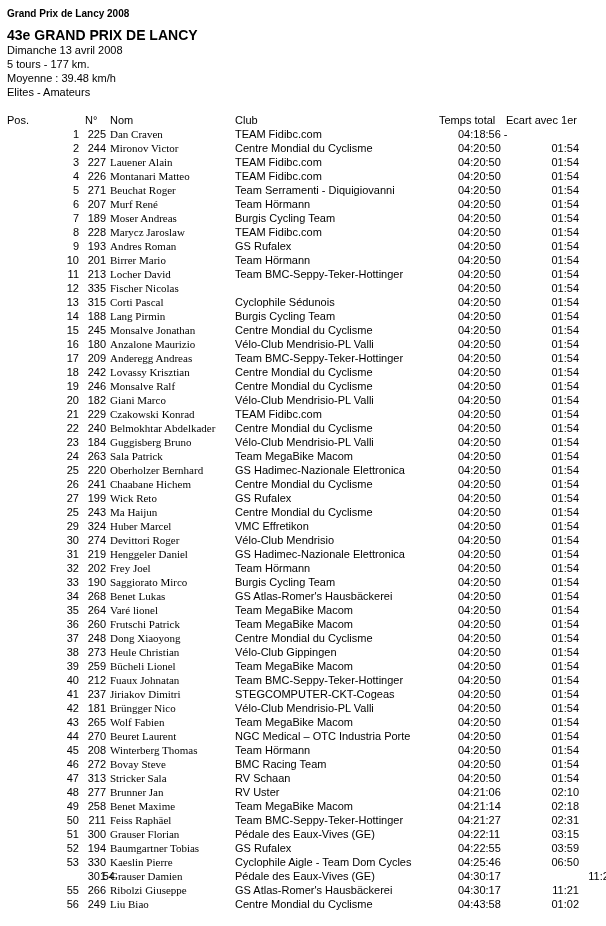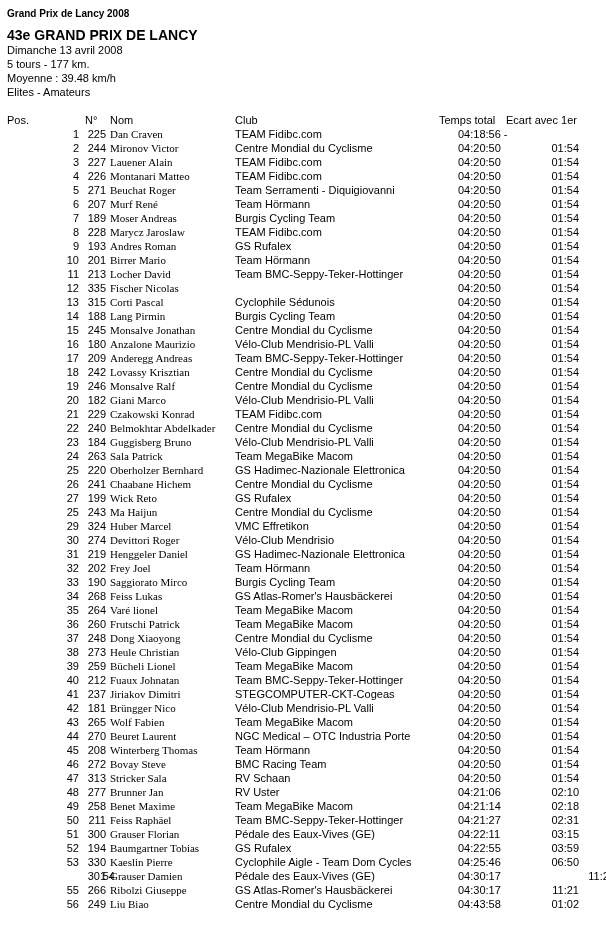--- a/index.html
+++ b/index.html
@@ -302,21 +302,21 @@
         <span class="c-pos">33</span>
         <span class="c-no">190</span>
         <span class="c-nom">Saggiorato Mirco</span>
         <span class="c-club">Burgis Cycling Team</span>
         <span class="c-time">04:20:50</span>
         <span class="c-gap">01:54</span>
       </div>
       <div class="row" style="top: 590px;">
         <span class="c-pos">34</span>
         <span class="c-no">268</span>
-        <span class="c-nom">Feiss Lukas</span>
+        <span class="c-nom">Benet Lukas</span>
         <span class="c-club">GS Atlas-Romer's Hausbäckerei</span>
         <span class="c-time">04:20:50</span>
         <span class="c-gap">01:54</span>
       </div>
       <div class="row" style="top: 604px;">
         <span class="c-pos">35</span>
         <span class="c-no">264</span>
         <span class="c-nom">Varé lionel</span>
         <span class="c-club">Team MegaBike Macom</span>
         <span class="c-time">04:20:50</span>

